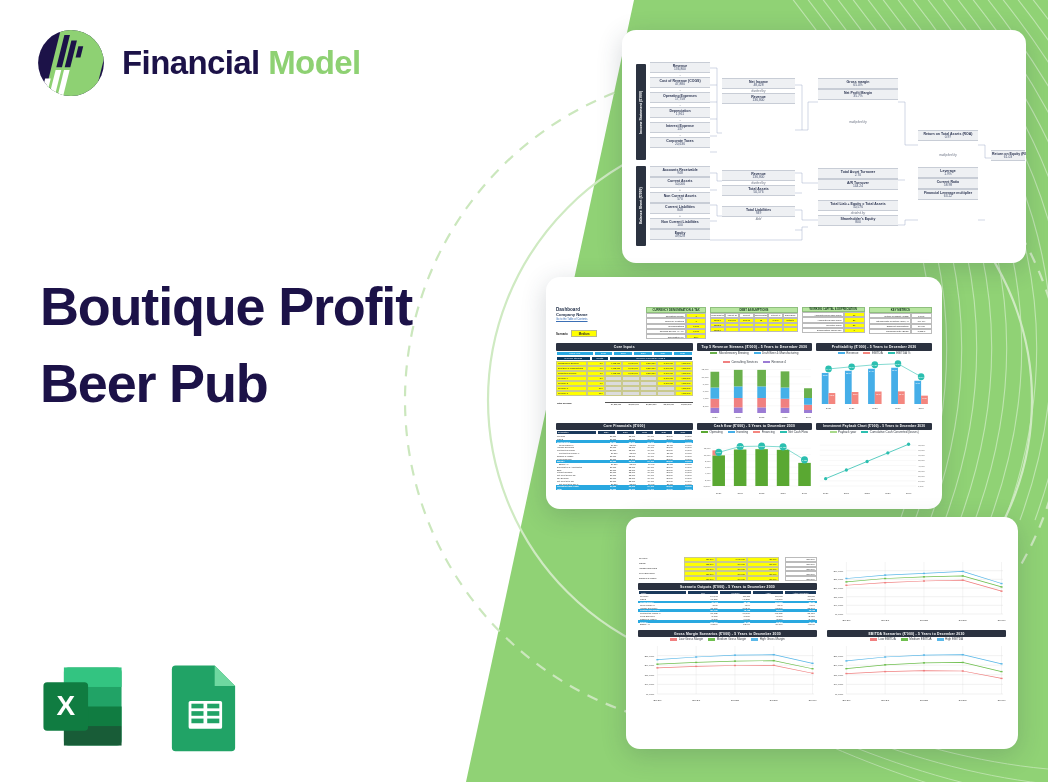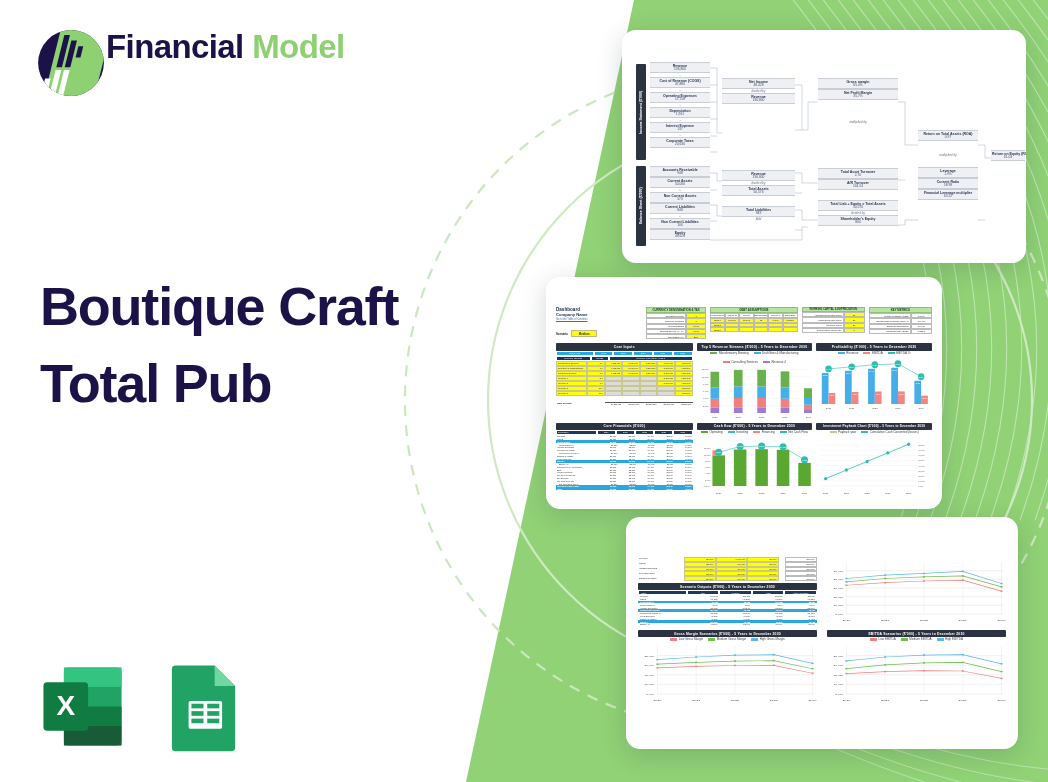--- a/index.html
+++ b/index.html
@@ -8,21 +8,21 @@
     font-family: "Liberation Sans", sans-serif;
     background: #ffffff;
     position: relative;
   }
   #stage { position: absolute; inset: 0; width: 1048px; height: 782px; overflow: hidden; background:#fff; }
 
   
   .bg-svg { position:absolute; inset:0; width:1048px; height:782px; }
 
   
-  .brand { position: absolute; left: 36px; top: 28px; display: flex; align-items: flex-start; }
+  .brand { position: absolute; left: 36px; top: 28px; display: flex; align-items: center; gap: 16px; }
   .brand-mark { width: 70px; height: 70px; flex: 0 0 70px; }
   .brand-text { font-size: 33px; font-weight: 700; letter-spacing: -0.6px; white-space: nowrap; }
   .brand-text .t1 { color: #1c1248; }
   .brand-text .t2 { color: #8ed173; }
 
   .title {
     position: absolute; left: 40px; top: 268px; width: 380px;
     font-size: 54px; line-height: 1.42; font-weight: 700;
     color: #1c1248; letter-spacing: -1.2px;
   }
@@ -139,21 +139,21 @@
           <rect x="31" y="72" width="8" height="40" fill="#ffffff"></rect>
           <rect x="19" y="84" width="7" height="26" fill="#8ed173"></rect>
         </g>
       </g>
     </svg>
     <div class="brand-text">
       <span class="t1">Financial </span><span class="t2">Model</span>
     </div>
   </div>
 
-  <div class="title">Boutique Craft Total Pub</div>
+  <div class="title">Boutique Profit Beer Pub</div>
 
   <div class="apps">
     <svg class="app-ico" viewBox="0 0 100 100">
       <rect x="30" y="8" width="62" height="84" rx="5" fill="#21a366"></rect>
       <rect x="30" y="8" width="62" height="21" fill="#33c481"></rect>
       <rect x="30" y="50" width="62" height="21" fill="#107c41"></rect>
       <rect x="30" y="71" width="62" height="21" fill="#185c37"></rect>
       <rect x="8" y="24" width="48" height="52" rx="4" fill="#107c41"></rect>
       <text x="32" y="59" font-family="'Liberation Sans', sans-serif" font-size="30" font-weight="700" fill="#ffffff" text-anchor="middle">X</text>
     </svg>

